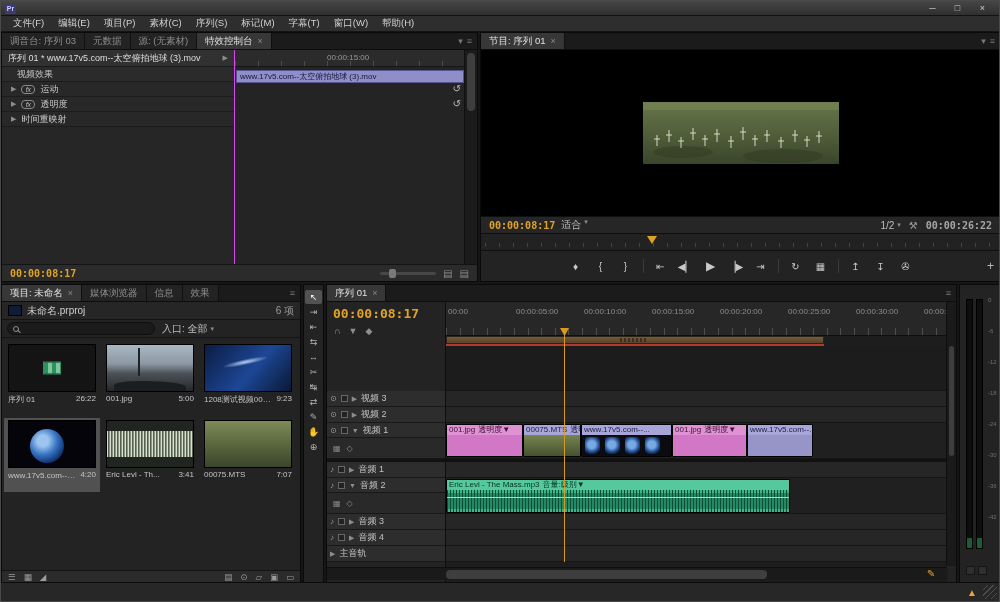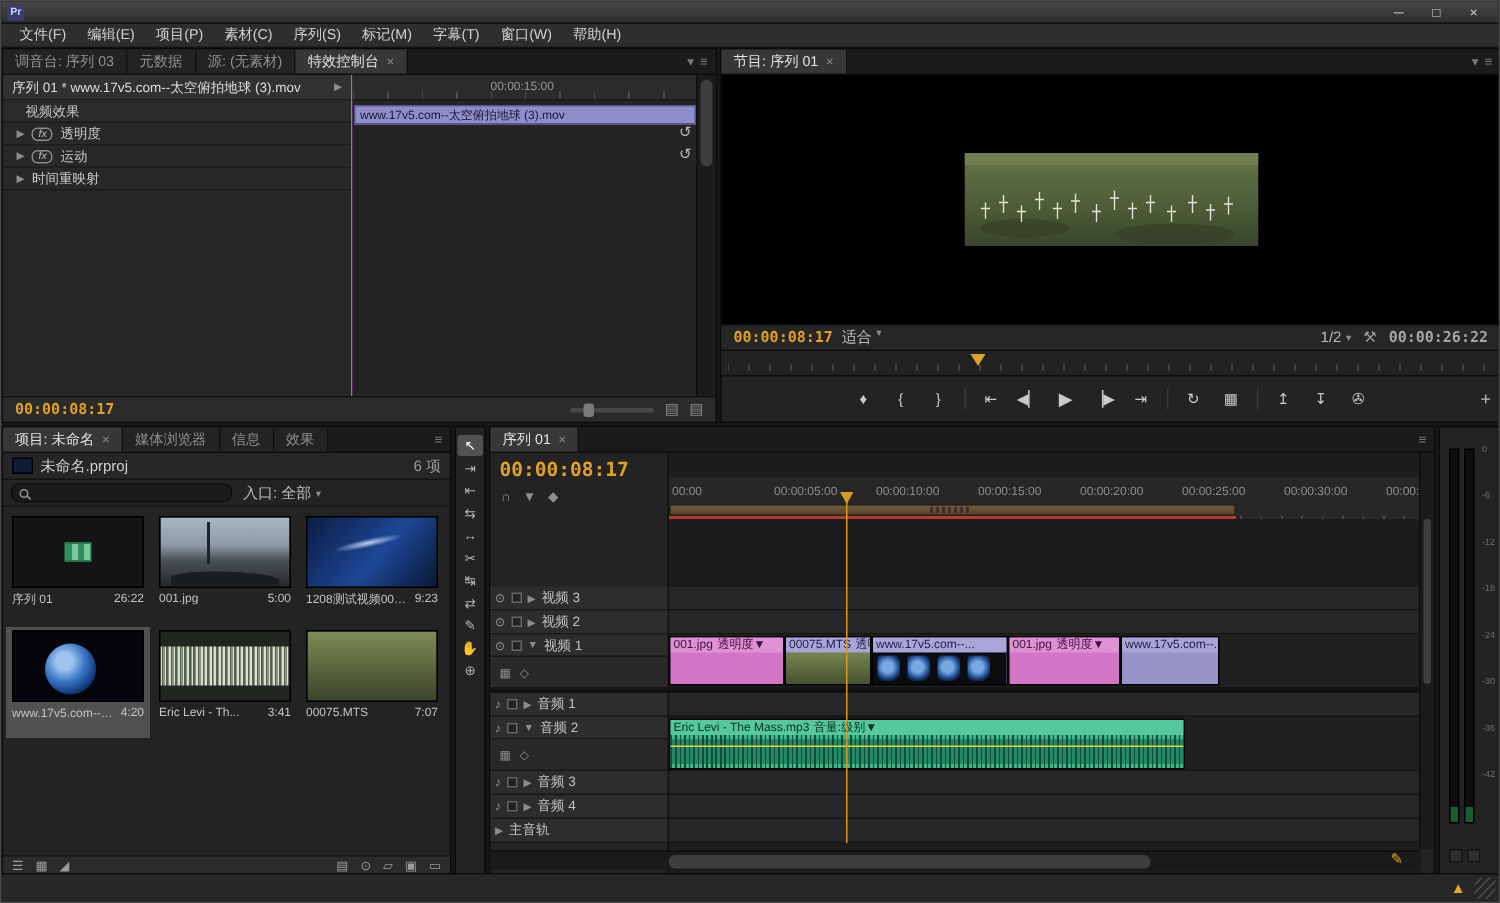--- a/index.html
+++ b/index.html
@@ -88,21 +88,21 @@
   
   .tl-body{position:absolute;top:17px;left:0;right:0;bottom:0}
   .tl-left{position:absolute;left:0;top:0;width:119px;bottom:0;background:#232323;border-right:1px solid #0e0e0e}
   .tl-tc{position:absolute;left:6px;top:4px;font-size:13px}
   .tl-icons{position:absolute;left:7px;top:24px;display:flex;gap:8px;color:#8f8f8f;font-size:9px}
   .thdr{position:absolute;left:0;right:0;background:#2d2d2d;border-bottom:1px solid #181818;display:flex;align-items:center;gap:4px;padding:0 3px;font-size:9px;color:#c2c2c2}
   .thdr .tt{font-size:8px;color:#9a9a9a}
   .lockbox{width:7px;height:7px;border:1px solid #666;background:#222;flex:none}
   .thdr2{position:absolute;left:0;right:0;background:#292929;border-bottom:1px solid #181818;display:flex;align-items:center;gap:6px;padding:2px 6px;font-size:8px;color:#8c8c8c}
   .tl-right{position:absolute;left:119px;top:0;width:502px;bottom:0;background:#1d1d1d;overflow:hidden}
-  .tl-ruler{position:absolute;top:16px;left:0;right:0;height:34px;background:#272727;border-bottom:1px solid #0f0f0f}
+  .tl-ruler{position:absolute;top:0;left:0;right:0;height:34px;background:#272727;border-bottom:1px solid #0f0f0f}
   .tl-ruler::after{content:"";position:absolute;left:0;right:0;bottom:0;height:7px;background:repeating-linear-gradient(90deg,#4d4d4d 0 1px,transparent 1px 13.6px)}
   .rlabel{position:absolute;top:5px;font-size:8px;color:#8e8e8e;white-space:nowrap}
   .workbar{position:absolute;top:34px;left:0;width:378px;height:8px;background:linear-gradient(#735c3e,#57442c);border:1px solid #2c2216}
   .workbar::after{content:"";position:absolute;left:46%;top:1px;width:26px;height:4px;background:repeating-linear-gradient(90deg,#3e3020 0 2px,transparent 2px 4px)}
   .renderline{position:absolute;top:42px;left:0;width:378px;height:2px;background:#b23a2e}
   .trow{position:absolute;left:0;right:0;border-bottom:1px solid #151515;background:#262626}
   .trow.exp{background:#202020}
   .trow.spacer{background:#1c1c1c}
   .adiv{position:absolute;left:0;right:0;height:3px;background:#111}
   .clip{position:absolute;border:1px solid #000;overflow:hidden;font-size:8px;border-radius:1px}
@@ -181,26 +181,26 @@
         <div class="ecp-hrow">
           <span>序列 01 * www.17v5.com--太空俯拍地球 (3).mov</span>
           <span class="tri" style="margin-left:auto">▶</span>
         </div>
         <div class="ecp-sec">
           <span>视频效果</span>
         </div>
         <div class="ecp-row">
           <span class="tri">▶</span>
           <span class="fxbadge">fx</span>
+          <span>运动</span>
+        </div>
+        <div class="ecp-row">
+          <span class="tri">▶</span>
+          <span class="fxbadge">fx</span>
           <span>透明度</span>
-        </div>
-        <div class="ecp-row">
-          <span class="tri">▶</span>
-          <span class="fxbadge">fx</span>
-          <span>运动</span>
         </div>
         <div class="ecp-row">
           <span class="tri">▶</span>
           <span>时间重映射</span>
         </div>
       </div>
       <div class="ecp-right">
         <div class="ecp-ruler">
           <span class="ecp-rlabel">00:00:15:00</span>
         </div>

